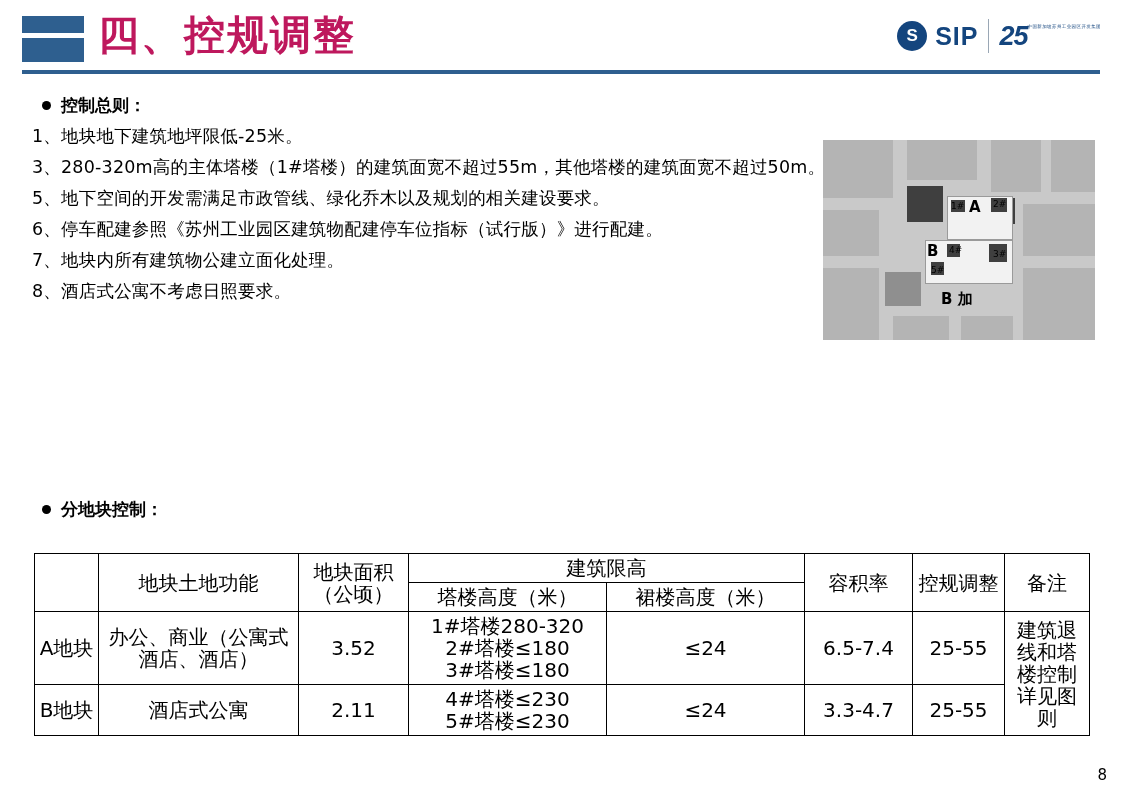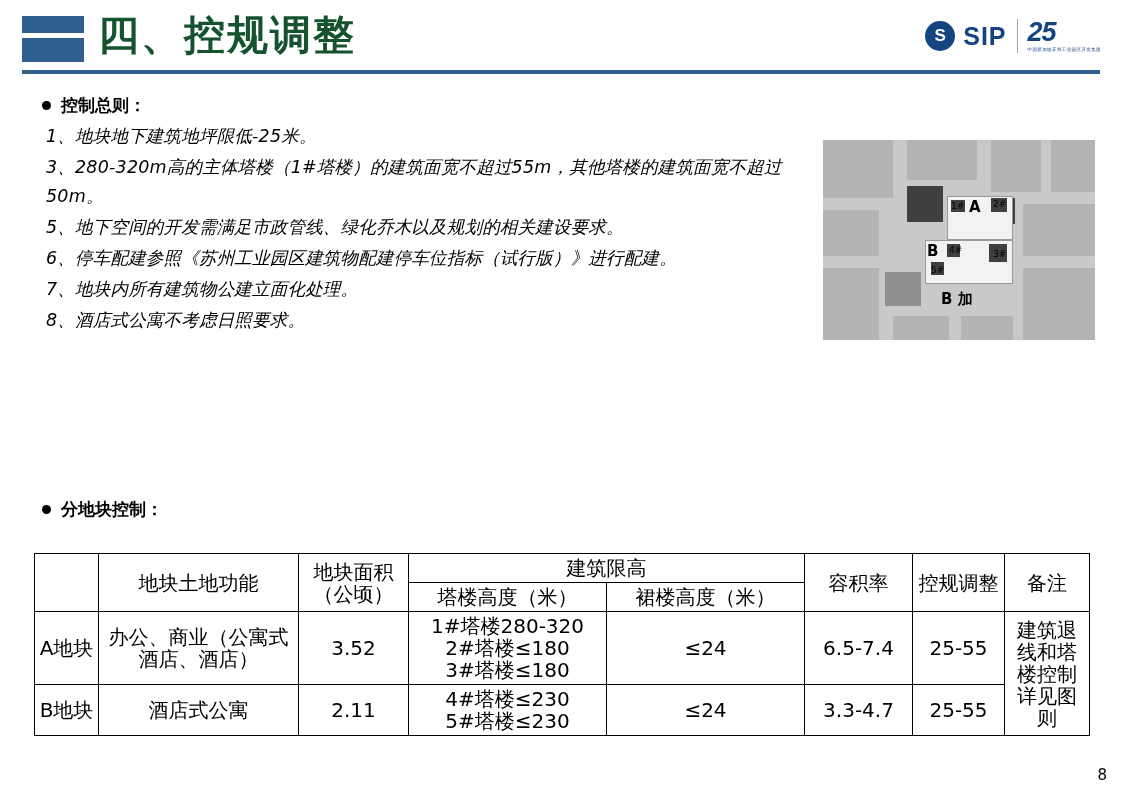--- a/index.html
+++ b/index.html
@@ -39,21 +39,21 @@
     width: 62px;
     height: 5px;
     background: #ffffff;
   }
   .header-title {
     position: absolute;
     left: 98px;
     top: 8px;
     font-size: 41px;
     font-weight: bold;
-    color: #14532d;
+    color: #be185d;
     letter-spacing: 2px;
     font-family: "DejaVu Sans", sans-serif;
     white-space: nowrap;
   }
   .header-rule {
     position: absolute;
     left: 22px;
     top: 70px;
     width: 1078px;
     height: 4px;
@@ -87,21 +87,21 @@
     letter-spacing: 1px;
   }
   .logo-sep {
     width: 1px;
     height: 34px;
     background: #9aa7b5;
     margin: 0 2px;
   }
   .logo-anniv {
     display: flex;
-    flex-direction: column;
+    flex-direction: row;
     justify-content: flex-start;
     line-height: 1;
   }
   .logo-anniv-num {
     font-size: 27px;
     font-weight: bold;
     color: #14457e;
     font-style: italic;
     letter-spacing: -1px;
   }
@@ -137,23 +137,22 @@
     position: absolute;
     left: 30px;
     top: 122px;
     width: 800px;
     font-size: 17.5px;
     line-height: 29px;
     font-family: "DejaVu Sans", sans-serif;
     letter-spacing: 0.2px;
   }
   .para-list p {
-    margin: 0 0 2px 16px;
+    margin: 0 0 2px 2px;
     white-space: pre-wrap;
-    font-style: italic;
   }
   .para-list sup {
     font-size: 11px;
     vertical-align: super;
   }
 
   
   .map-box {
     position: absolute;
     left: 823px;

